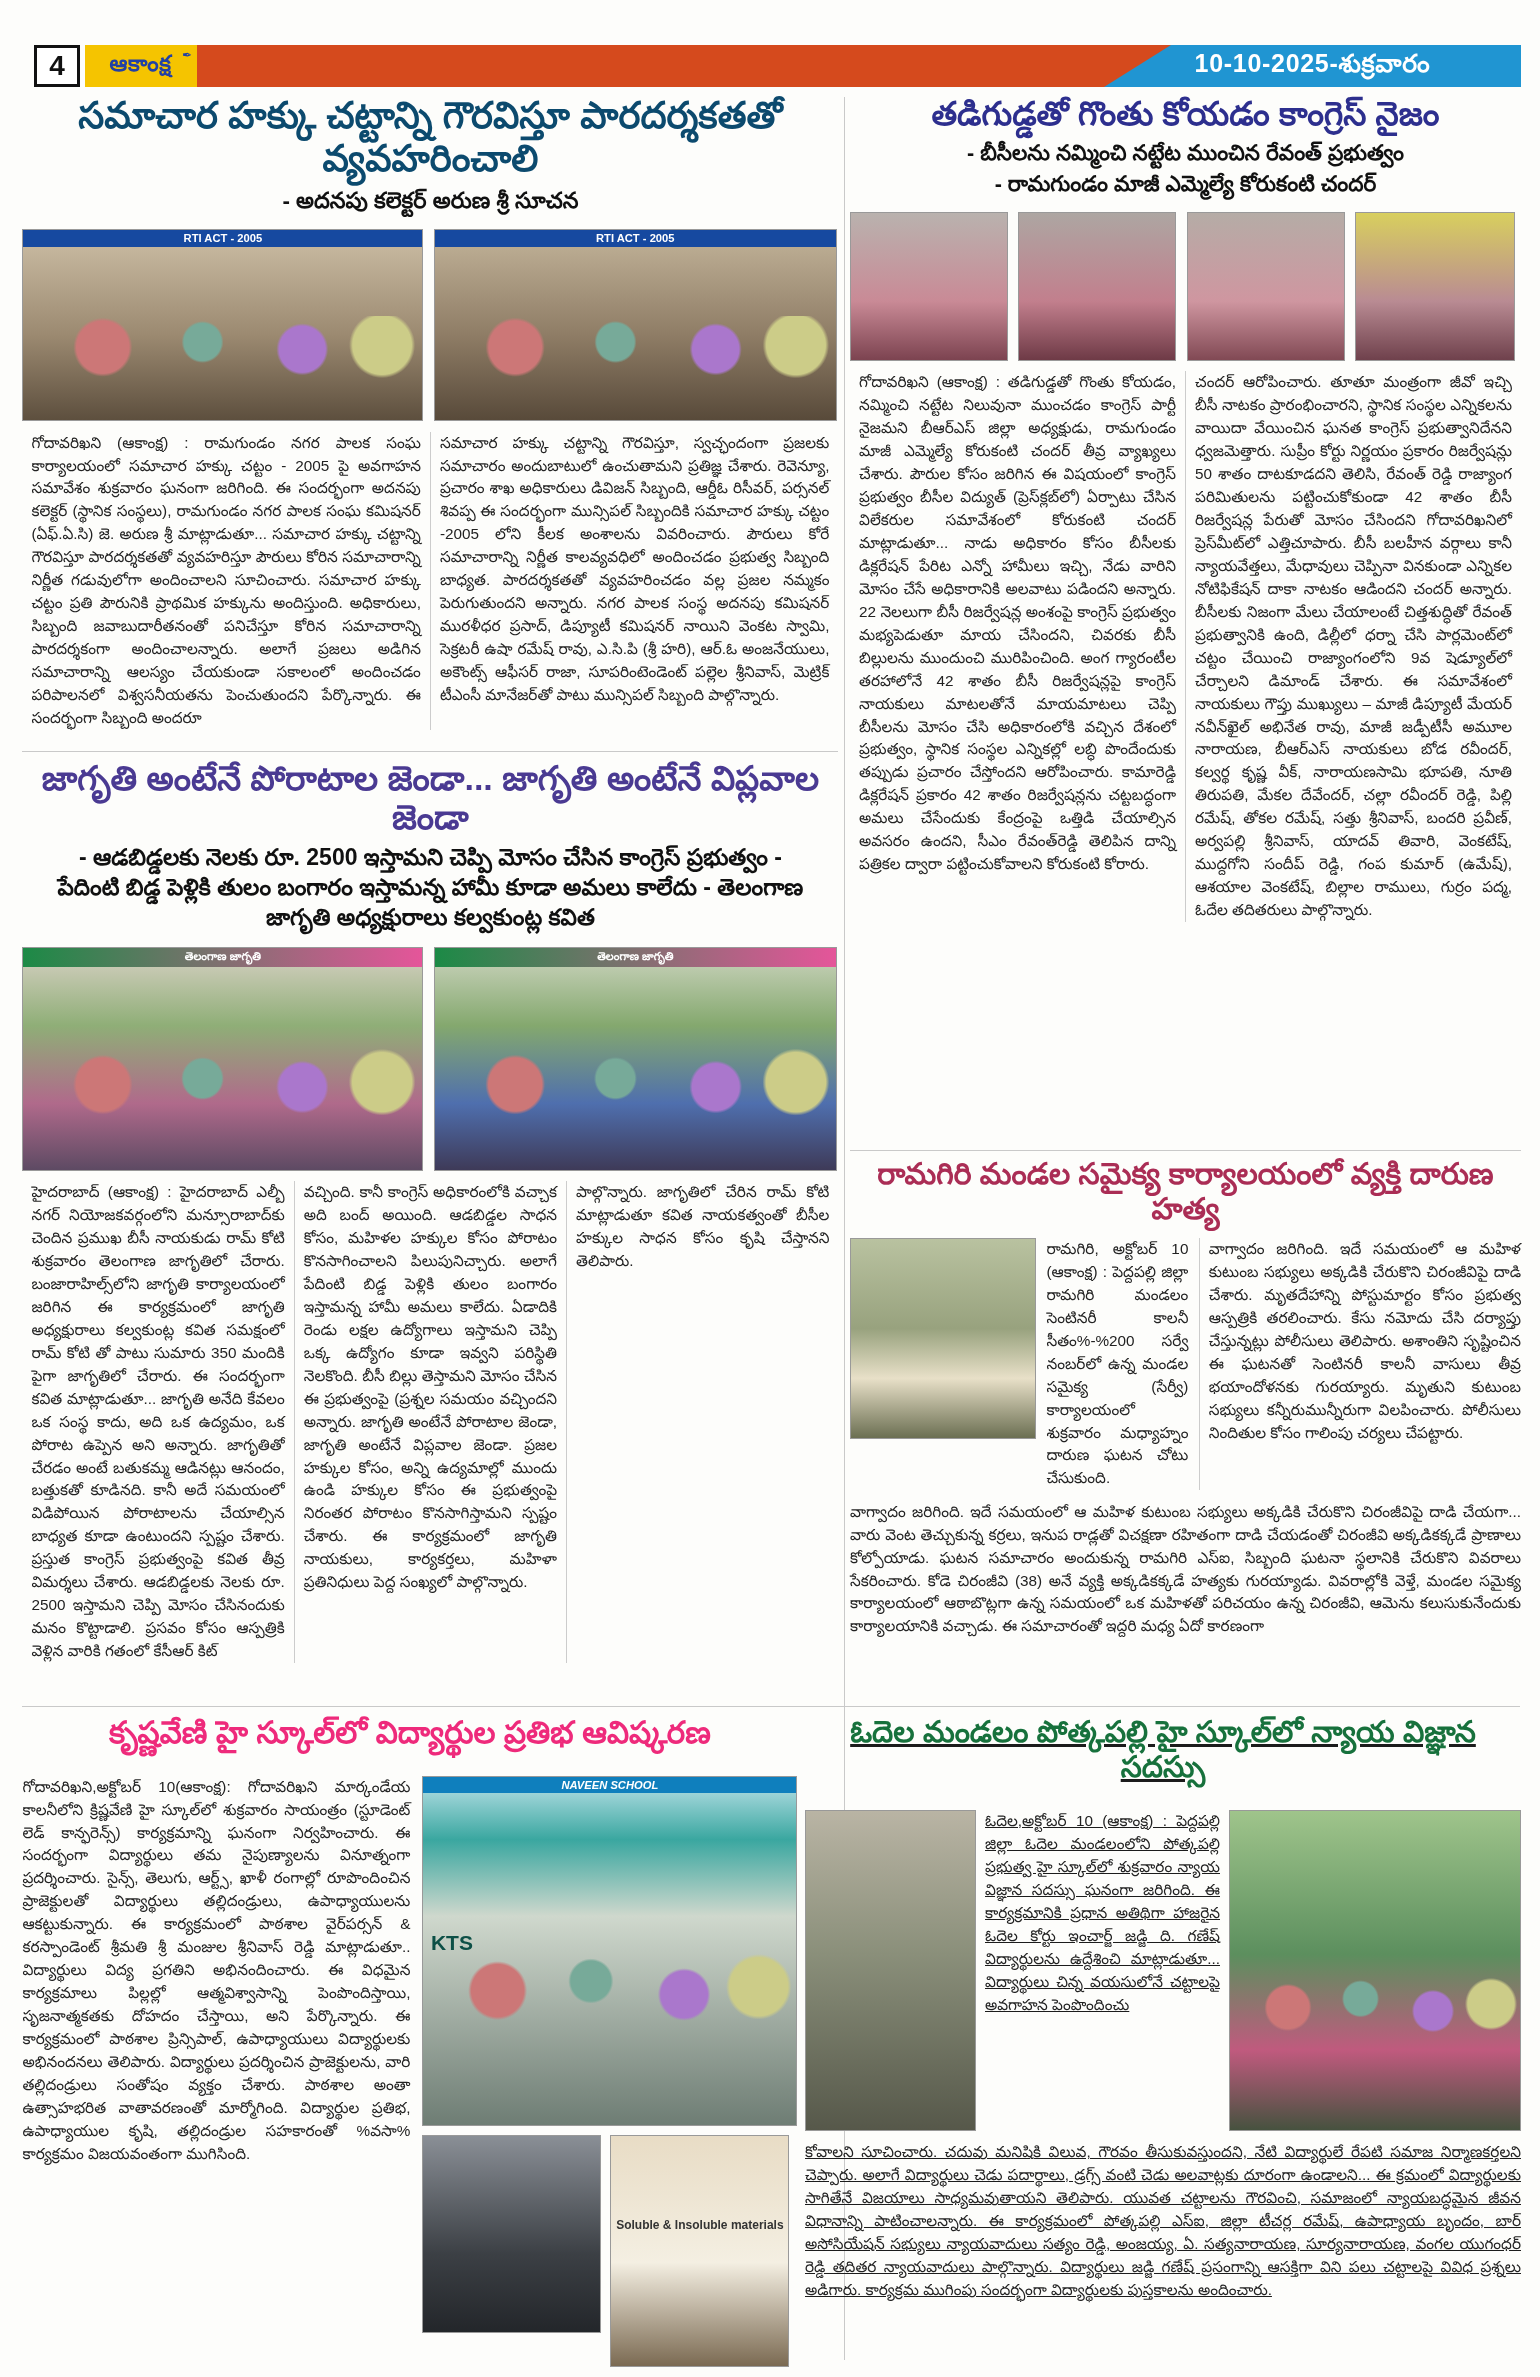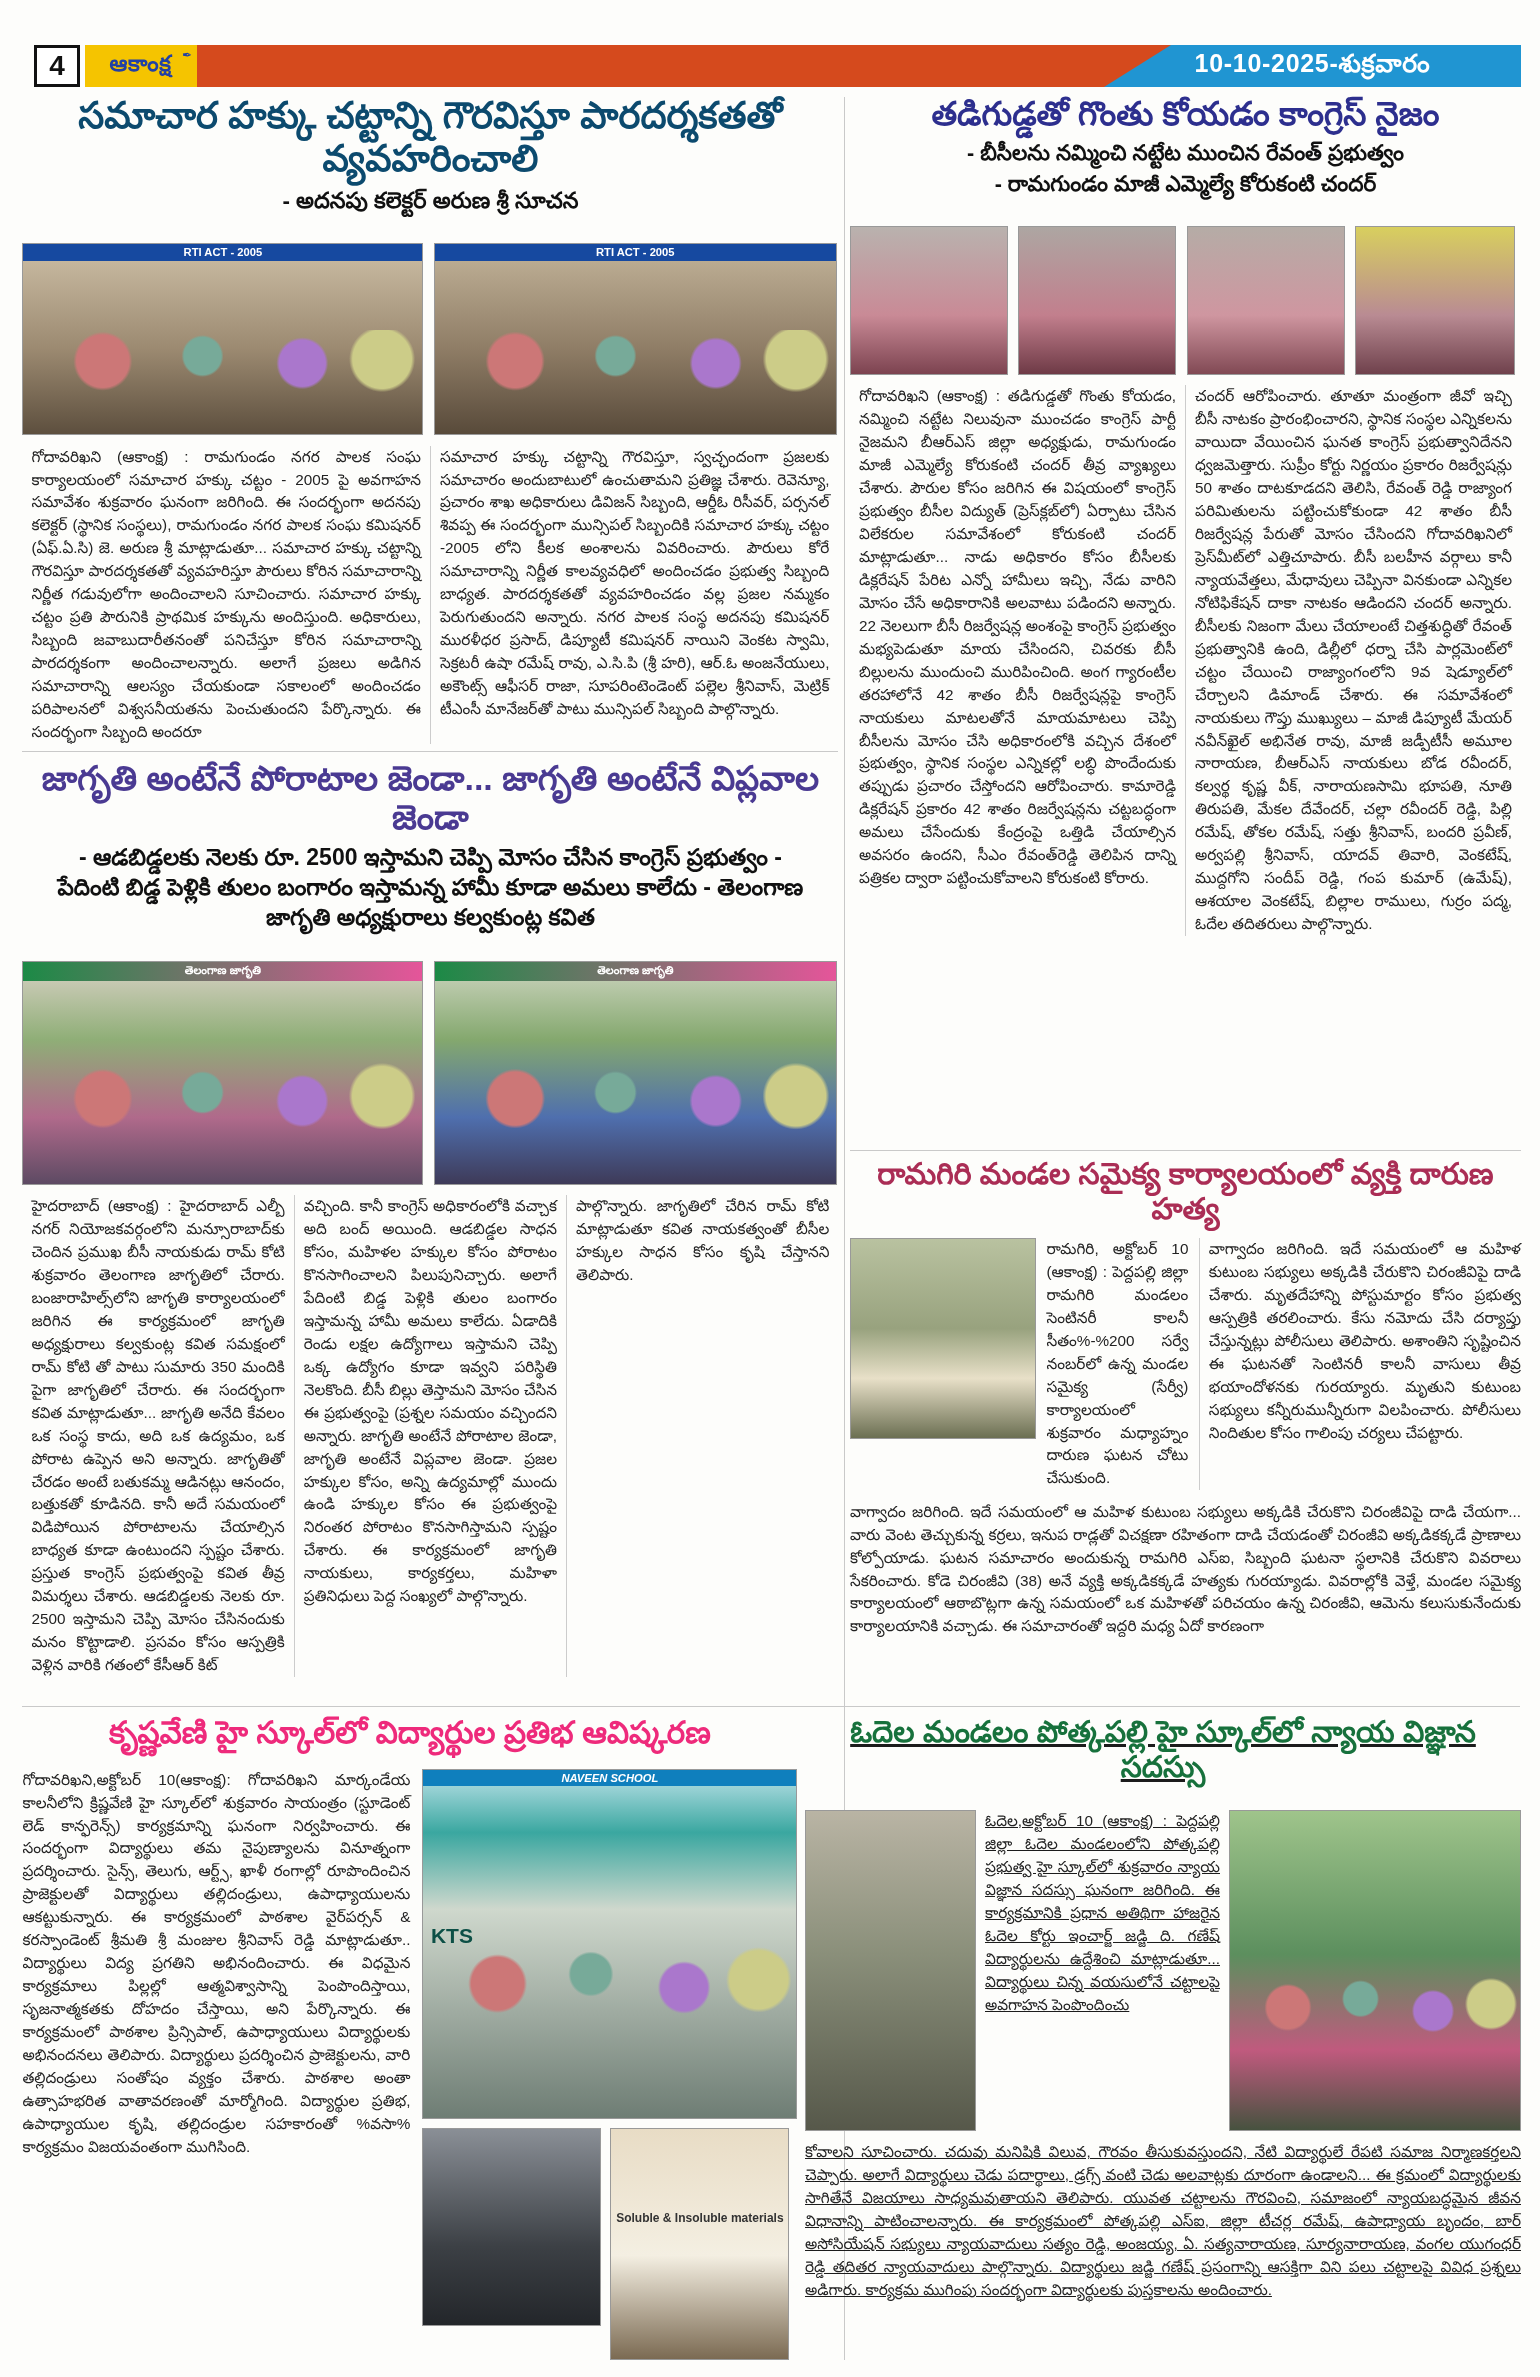--- a/index.html
+++ b/index.html
@@ -19,21 +19,21 @@
   
   .article{position:absolute;box-sizing:border-box;}
   .hl{margin:0;text-align:center;font-weight:bold;line-height:1.15;}
   .hl-pink{color:#0c4a6e;font-size:37px;}
   .hl-navy{color:#2d2f8e;font-size:33px;}
   .hl-purple{color:#4a3a92;font-size:34px;}
   .hl-maroon{color:#aa2d55;font-size:30px;}
   .hl-mag{color:#ee2a7b;font-size:31px;}
   .hl-green{color:#17713c;font-size:30px;}
   .sub{margin:6px 0 0 0;text-align:center;font-weight:bold;color:#111;line-height:1.3;}
-  .photo-row{display:flex;gap:10.4px;margin-top:28px;}
+  .photo-row{display:flex;gap:10.4px;margin-top:14px;}
   .photo{position:relative;overflow:hidden;border:0.7px solid #999;box-sizing:border-box;flex-shrink:0;}
   .photo .banner{position:absolute;left:0;right:0;top:0;background:#1649a0;color:#fff;text-align:center;
                  font-size:11.2px;padding:2.2px 0;font-weight:bold;}
   .photo .banner.green{background:linear-gradient(90deg,#1c8a46,#e5559a);}
   .photo .banner.school{background:#0f7fbd;font-style:italic;}
   .photo .plabel{position:absolute;left:0;right:0;bottom:0;color:rgba(255,255,255,.85);font-size:9.7px;text-align:center;padding:1.5px 0;}
   .crowd{position:absolute;left:0;right:0;bottom:0;height:55%;
          background:radial-gradient(circle at 20% 30%,#c77 8%,transparent 9%),
                     radial-gradient(circle at 45% 25%,#7a9 8%,transparent 9%),
                     radial-gradient(circle at 70% 32%,#a7c 8%,transparent 9%),
@@ -147,21 +147,21 @@
           <p class="p">వాగ్వాదం జరిగింది. ఇదే సమయంలో ఆ మహిళ కుటుంబ సభ్యులు అక్కడికి చేరుకొని చిరంజీవిపై దాడి చేశారు. మృతదేహాన్ని పోస్టుమార్టం కోసం ప్రభుత్వ ఆస్పత్రికి తరలించారు. కేసు నమోదు చేసి దర్యాప్తు చేస్తున్నట్లు పోలీసులు తెలిపారు. అశాంతిని సృష్టించిన ఈ ఘటనతో సెంటినరీ కాలనీ వాసులు తీవ్ర భయాందోళనకు గురయ్యారు. మృతుని కుటుంబ సభ్యులు కన్నీరుమున్నీరుగా విలపించారు. పోలీసులు నిందితుల కోసం గాలింపు చర్యలు చేపట్టారు.</p>
         </div>
     </div>
     <div style="margin-top:10.4px;">
         <p class="p">వాగ్వాదం జరిగింది. ఇదే సమయంలో ఆ మహిళ కుటుంబ సభ్యులు అక్కడికి చేరుకొని చిరంజీవిపై దాడి చేయగా... వారు వెంట తెచ్చుకున్న కర్రలు, ఇనుప రాడ్లతో విచక్షణా రహితంగా దాడి చేయడంతో చిరంజీవి అక్కడికక్కడే ప్రాణాలు కోల్పోయాడు. ఘటన సమాచారం అందుకున్న రామగిరి ఎస్ఐ, సిబ్బంది ఘటనా స్థలానికి చేరుకొని వివరాలు సేకరించారు. కోడె చిరంజీవి (38) అనే వ్యక్తి అక్కడికక్కడే హత్యకు గురయ్యాడు. వివరాల్లోకి వెళ్తే, మండల సమైక్య కార్యాలయంలో ఆఠాబొట్లగా ఉన్న సమయంలో ఒక మహిళతో పరిచయం ఉన్న చిరంజీవి, ఆమెను కలుసుకునేందుకు కార్యాలయానికి వచ్చాడు. ఈ సమాచారంతో ఇద్దరి మధ్య ఏదో కారణంగా</p>
       </div>
   </section>
 
   <section class="article" style="left:22.4px;top:1715px;width:775px;height:645px;">
     <h1 class="hl hl-mag">కృష్ణవేణి హై స్కూల్‌లో విద్యార్థుల ప్రతిభ ఆవిష్కరణ</h1>
-    <div style="display:flex;gap:12px;margin-top:18px;">
+    <div style="display:flex;gap:12px;margin-top:25px;">
       <div style="width:388px;">
           <p class="p">గోదావరిఖని,అక్టోబర్ 10(ఆకాంక్ష): గోదావరిఖని మార్కండేయ కాలనీలోని క్రిష్ణవేణి హై స్కూల్‌లో శుక్రవారం సాయంత్రం (స్టూడెంట్ లెడ్ కాన్ఫరెన్స్) కార్యక్రమాన్ని ఘనంగా నిర్వహించారు. ఈ సందర్భంగా విద్యార్థులు తమ నైపుణ్యాలను వినూత్నంగా ప్రదర్శించారు. సైన్స్, తెలుగు, ఆర్ట్స్, ఖాళీ రంగాల్లో రూపొందించిన ప్రాజెక్టులతో విద్యార్థులు తల్లిదండ్రులు, ఉపాధ్యాయులను ఆకట్టుకున్నారు. ఈ కార్యక్రమంలో పాఠశాల వైర్‌పర్సన్ &amp; కరస్పాండెంట్ శ్రీమతి శ్రీ మంజుల శ్రీనివాస్ రెడ్డి మాట్లాడుతూ.. విద్యార్థులు విద్య ప్రగతిని అభినందించారు. ఈ విధమైన కార్యక్రమాలు పిల్లల్లో ఆత్మవిశ్వాసాన్ని పెంపొందిస్తాయి, సృజనాత్మకతకు దోహదం చేస్తాయి, అని పేర్కొన్నారు. ఈ కార్యక్రమంలో పాఠశాల ప్రిన్సిపాల్, ఉపాధ్యాయులు విద్యార్థులకు అభినందనలు తెలిపారు. విద్యార్థులు ప్రదర్శించిన ప్రాజెక్టులను, వారి తల్లిదండ్రులు సంతోషం వ్యక్తం చేశారు. పాఠశాల అంతా ఉత్సాహభరిత వాతావరణంతో మార్మోగింది. విద్యార్థుల ప్రతిభ, ఉపాధ్యాయుల కృషి, తల్లిదండ్రుల సహకారంతో %వసా% కార్యక్రమం విజయవంతంగా ముగిసింది.</p>
         </div>
       <div style="flex:1;display:flex;flex-direction:column;gap:9px;">
         <div class="photo" style="width:100%;height:350px;background:linear-gradient(180deg,#bfe3ea 0%,#3aa7a0 18%,#cfd8cd 40%,#6e7d74 100%);">
           <div class="banner school">NAVEEN SCHOOL</div>
           <div class="plabel" style="bottom:auto;top:44%;font-size:21px;font-weight:bold;color:#0c4f46;text-align:left;padding-left:7.5px;">KTS</div>
           <div class="crowd"></div>
         </div>
         <div style="display:flex;gap:9px;">

